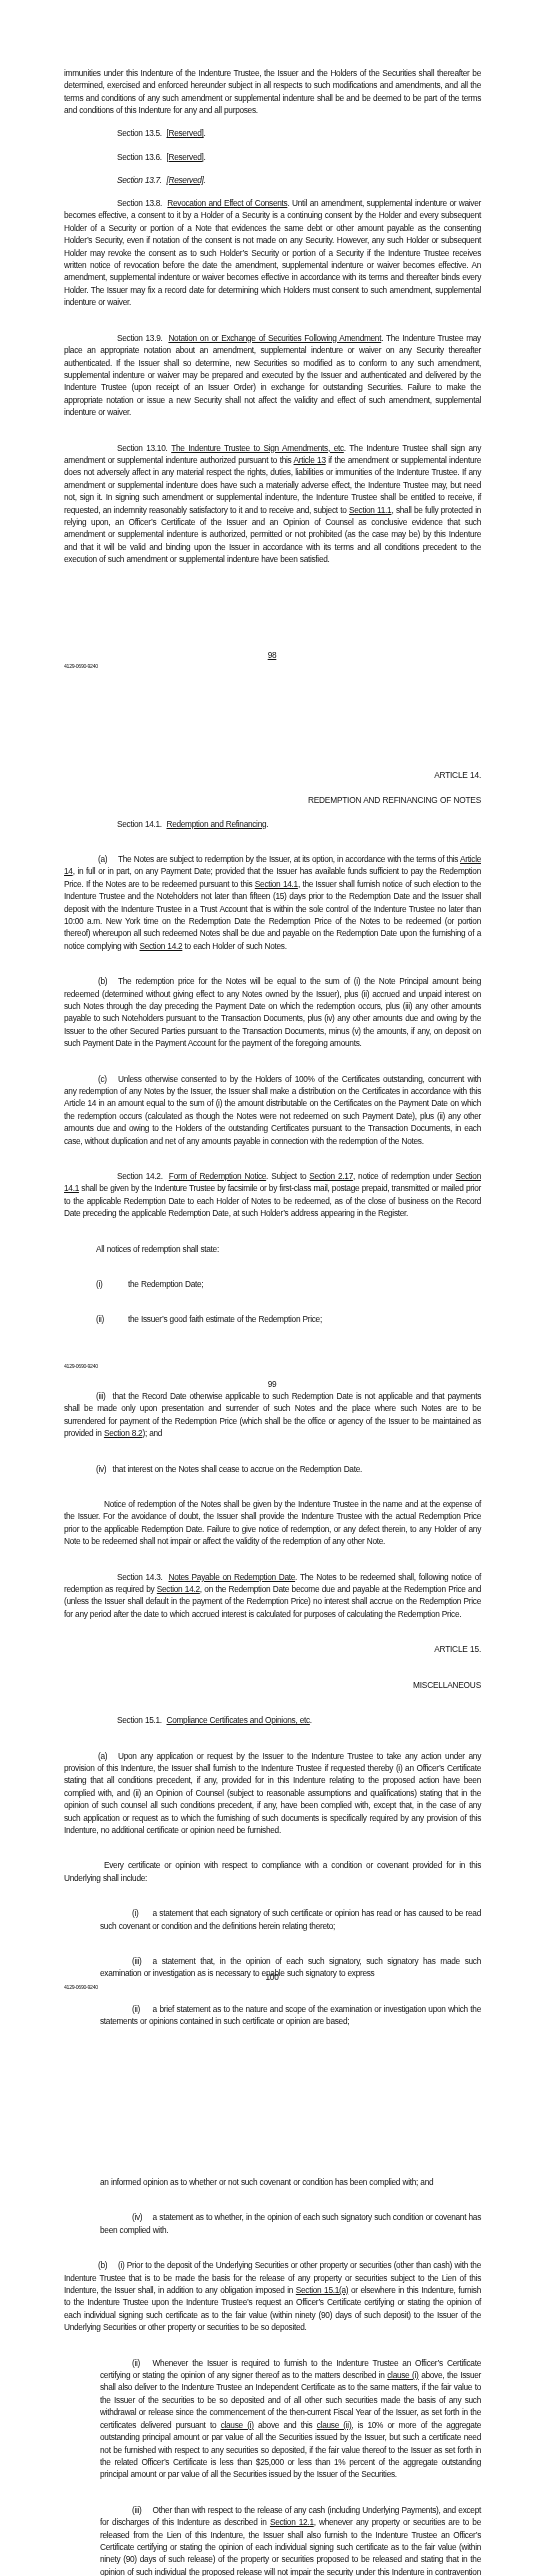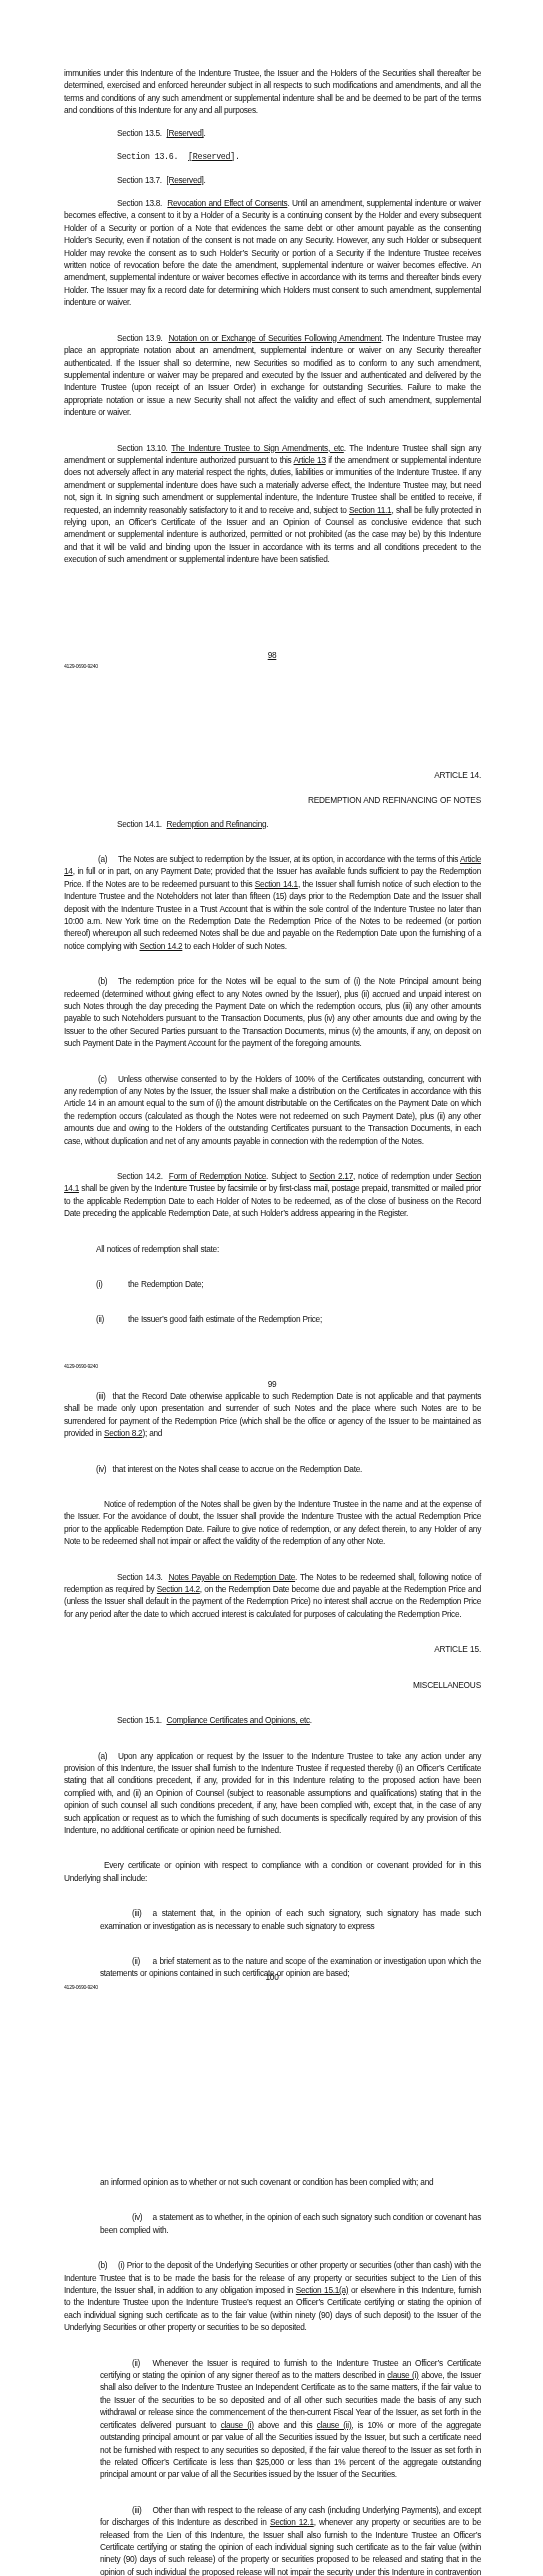--- a/index.html
+++ b/index.html
@@ -25,24 +25,24 @@
 </head>
 <body>
 
 <div class="page" style="top:0px;">
   <div class="content" style="top:67px;">
     <p class="txt">immunities under this Indenture of the Indenture Trustee, the Issuer and the Holders of the Securities shall thereafter be determined, exercised and enforced hereunder subject in all respects to such modifications and amendments, and all the terms and conditions of any such amendment or supplemental indenture shall be and be deemed to be part of the terms and conditions of this Indenture for any and all purposes.</p>
 
     <p class="txt gap sec-head" style="margin-top:10.8px;">
       <span>Section 13.5.</span>&nbsp;&nbsp;<span class="u">[Reserved]</span><span>.</span>
     </p>
-    <p class="txt gap sec-head" style="margin-top:10.8px;font-family:Liberation Mono, monospace;">
+    <p class="txt gap sec-head" style="margin-top:10.8px;">
       <span>Section 13.6.</span>&nbsp;&nbsp;<span class="u">[Reserved]</span><span>.</span>
     </p>
-    <p class="txt gap sec-head" style="margin-top:10.8px;">
+    <p class="txt gap sec-head" style="margin-top:10.8px;font-style:italic;">
       <span>Section 13.7.</span>&nbsp;&nbsp;<span class="u">[Reserved]</span><span>.</span>
     </p>
     <p class="txt gap sec-head" style="margin-top:10.8px;">
       <span>Section 13.8.</span>&nbsp;&nbsp;<span class="u">Revocation and Effect of Consents</span><span>.  Until an amendment, supplemental indenture or waiver becomes effective, a consent to it by a Holder of a Security is a continuing consent by the Holder and every subsequent Holder of a Security or portion of a Note that evidences the same debt or other amount payable as the consenting Holder’s Security, even if notation of the consent is not made on any Security.  However, any such Holder or subsequent Holder may revoke the consent as to such Holder’s Security or portion of a Security if the Indenture Trustee receives written notice of revocation before the date the amendment, supplemental indenture or waiver becomes effective.  An amendment, supplemental indenture or waiver becomes effective in accordance with its terms and thereafter binds every Holder.  The Issuer may fix a record date for determining which Holders must consent to such amendment, supplemental indenture or waiver.</span>
     </p>
     <p class="txt gap sec-head">
       <span>Section 13.9.</span>&nbsp;&nbsp;<span class="u">Notation on or Exchange of Securities Following Amendment</span><span>.  The Indenture Trustee may place an appropriate notation about an amendment, supplemental indenture or waiver on any Security thereafter authenticated.  If the Issuer shall so determine, new Securities so modified as to conform to any such amendment, supplemental indenture or waiver may be prepared and executed by the Issuer and authenticated and delivered by the Indenture Trustee (upon receipt of an Issuer Order) in exchange for outstanding Securities.  Failure to make the appropriate notation or issue a new Security shall not affect the validity and effect of such amendment, supplemental indenture or waiver.</span>
     </p>
     <p class="txt gap sec-head">
       <span>Section 13.10.</span>&nbsp;<span class="u">The Indenture Trustee to Sign Amendments, etc</span><span>.  The Indenture Trustee shall sign any amendment or supplemental indenture authorized pursuant to this </span><span class="u">Article 13</span><span> if the amendment or supplemental indenture does not adversely affect in any material respect the rights, duties, liabilities or immunities of the Indenture Trustee.  If any amendment or supplemental indenture does have such a materially adverse effect, the Indenture Trustee may, but need not, sign it.  In signing such amendment or supplemental indenture, the Indenture Trustee shall be entitled to receive, if requested, an indemnity reasonably satisfactory to it and to receive and, subject to </span><span class="u">Section 11.1</span><span>, shall be fully protected in relying upon, an Officer’s Certificate of the Issuer and an Opinion of Counsel as conclusive evidence that such amendment or supplemental indenture is authorized, permitted or not prohibited (as the case may be) by this Indenture and that it will be valid and binding upon the Issuer in accordance with its terms and all conditions precedent to the execution of such amendment or supplemental indenture have been satisfied.</span>
@@ -99,20 +99,23 @@
     <p class="txt gap article">MISCELLANEOUS</p>
     <p class="txt gap sec-head">
       <span>Section 15.1.</span>&nbsp;&nbsp;<span class="u">Compliance Certificates and Opinions, etc</span><span>.</span>
     </p>
     <p class="txt gap para-a">
       <span class="lbl">(a)</span><span>Upon any application or request by the Issuer to the Indenture Trustee to take any action under any provision of this Indenture, the Issuer shall furnish to the Indenture Trustee if requested thereby (i) an Officer’s Certificate stating that all conditions precedent, if any, provided for in this Indenture relating to the proposed action have been complied with, and (ii) an Opinion of Counsel (subject to reasonable assumptions and qualifications) stating that in the opinion of such counsel all such conditions precedent, if any, have been complied with, except that, in the case of any such application or request as to which the furnishing of such documents is specifically required by any provision of this Indenture, no additional certificate or opinion need be furnished.</span>
     </p>
     <p class="txt gap" style="text-indent:40px;">Every certificate or opinion with respect to compliance with a condition or covenant provided for in this Underlying shall include:</p>
     <div class="indented">
       <p class="txt gap ind-para">
+        <span class="lbl2">(i)</span><span>a statement that each signatory of such certificate or opinion has read or has caused to be read such covenant or condition and the definitions herein relating thereto;</span>
+      </p>
+      <p class="txt gap ind-para">
         <span class="lbl2">(iii)</span><span>a statement that, in the opinion of each such signatory, such signatory has made such examination or investigation as is necessary to enable such signatory to express</span>
       </p>
       <p class="txt gap ind-para">
         <span class="lbl2">(ii)</span><span>a brief statement as to the nature and scope of the examination or investigation upon which the statements or opinions contained in such certificate or opinion are based;</span>
       </p>
     </div>
   </div>
   <div class="pnum" style="top:648px;">100</div>
   <div class="docid" style="top:660px;">4129-0690-9240</div>
 </div>

